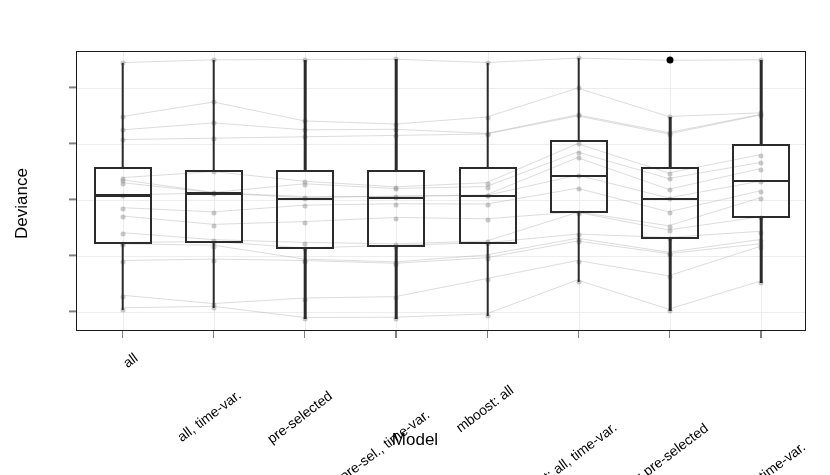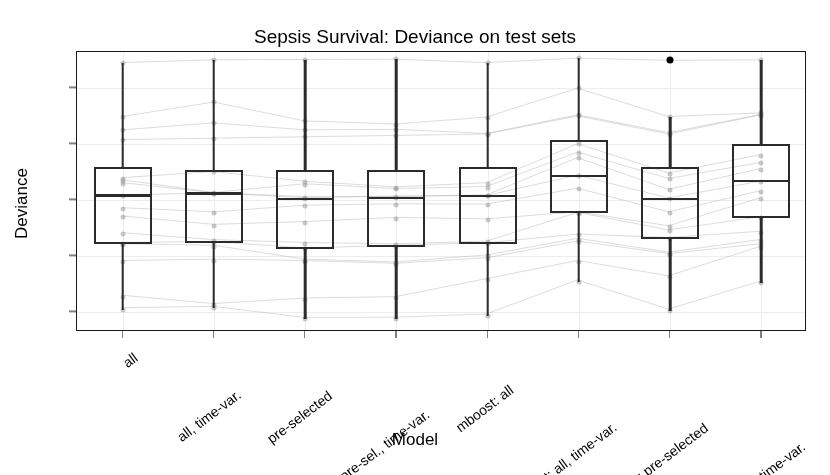--- a/index.html
+++ b/index.html
@@ -31,21 +31,20 @@
   .outlier{position:absolute;width:7px;height:7px;border-radius:50%;
        background:#000;transform:translate(-50%,-50%);}
   svg.lines{position:absolute;left:0;top:0;width:100%;height:100%;
        pointer-events:none;}
 </style>
 </head>
 <body>
 
 <div id="stage">
 
-  <div id="chart-title">Sepsis Survival: Deviance on test sets</div>
 
   <div id="ylab" style="left: 12px; top: 239px;">Deviance</div>
   <div id="xlab">Model</div>
 
   <div id="ytick-labels"></div>
   <div id="ytick-marks">
       <div class="ytick-mark" style="top: 311.4px; left: 69px;"></div>
       <div class="ytick-mark" style="top: 255.4px; left: 69px;"></div>
       <div class="ytick-mark" style="top: 199.4px; left: 69px;"></div>
       <div class="ytick-mark" style="top: 143.4px; left: 69px;"></div>

